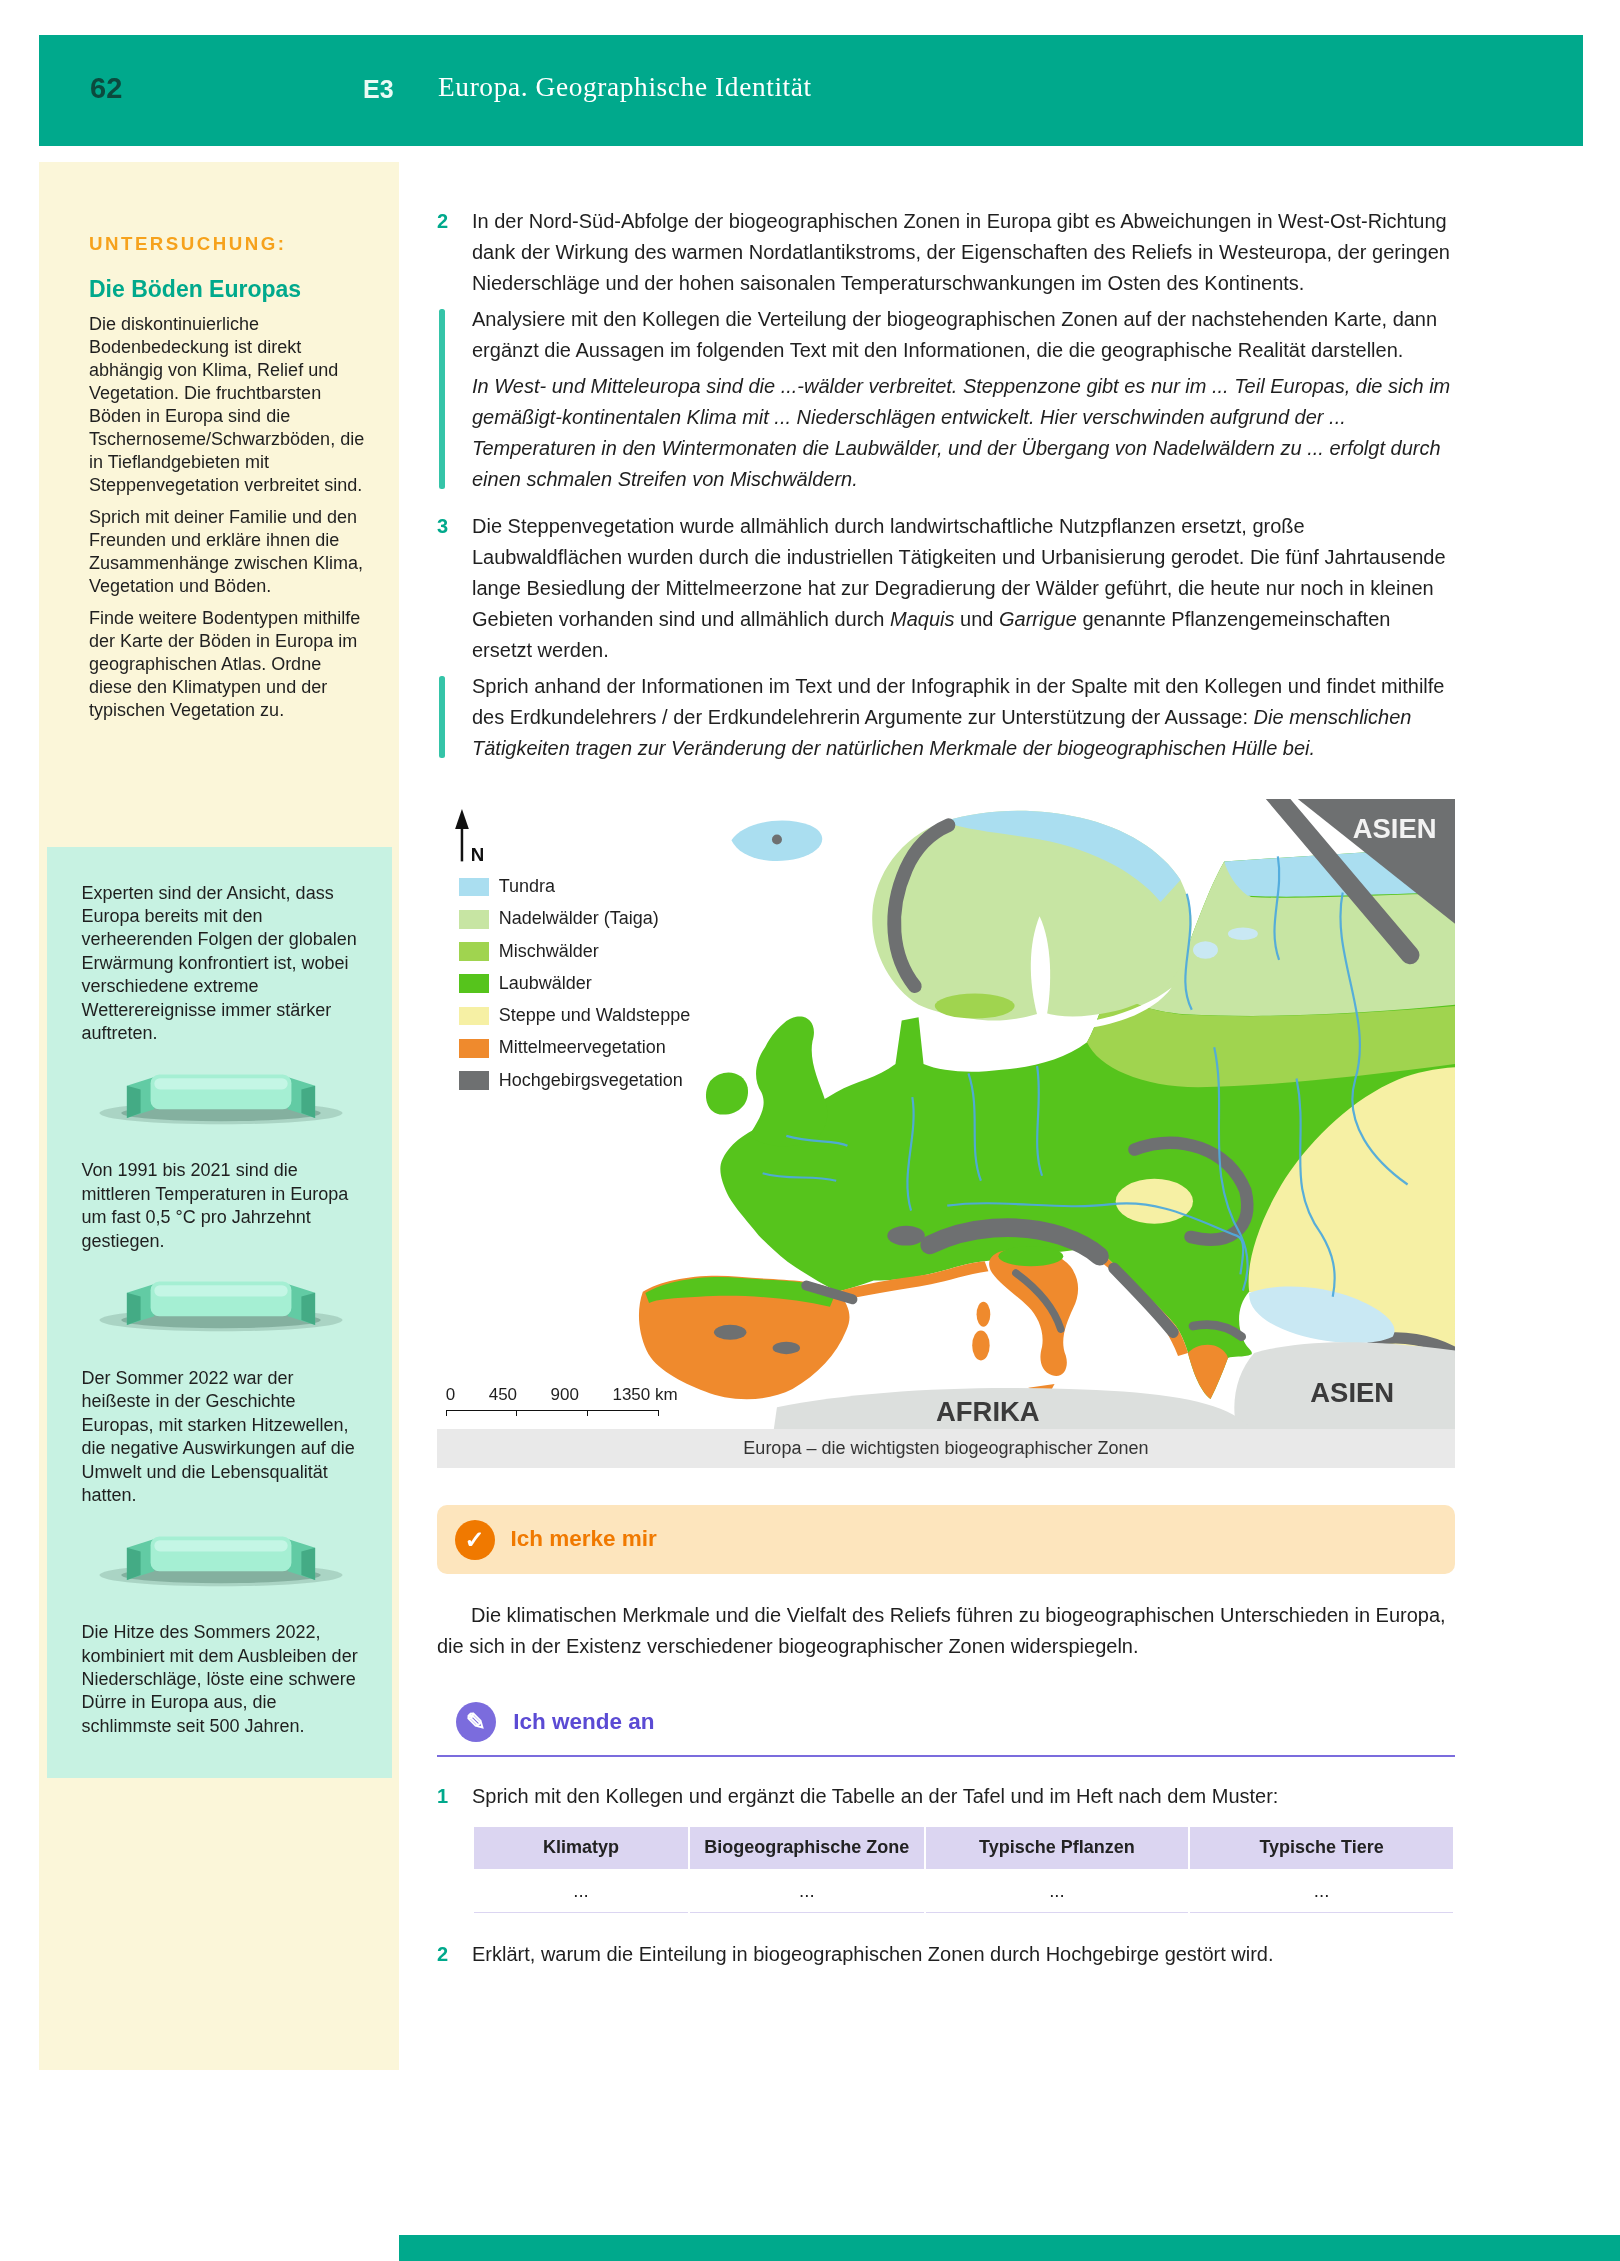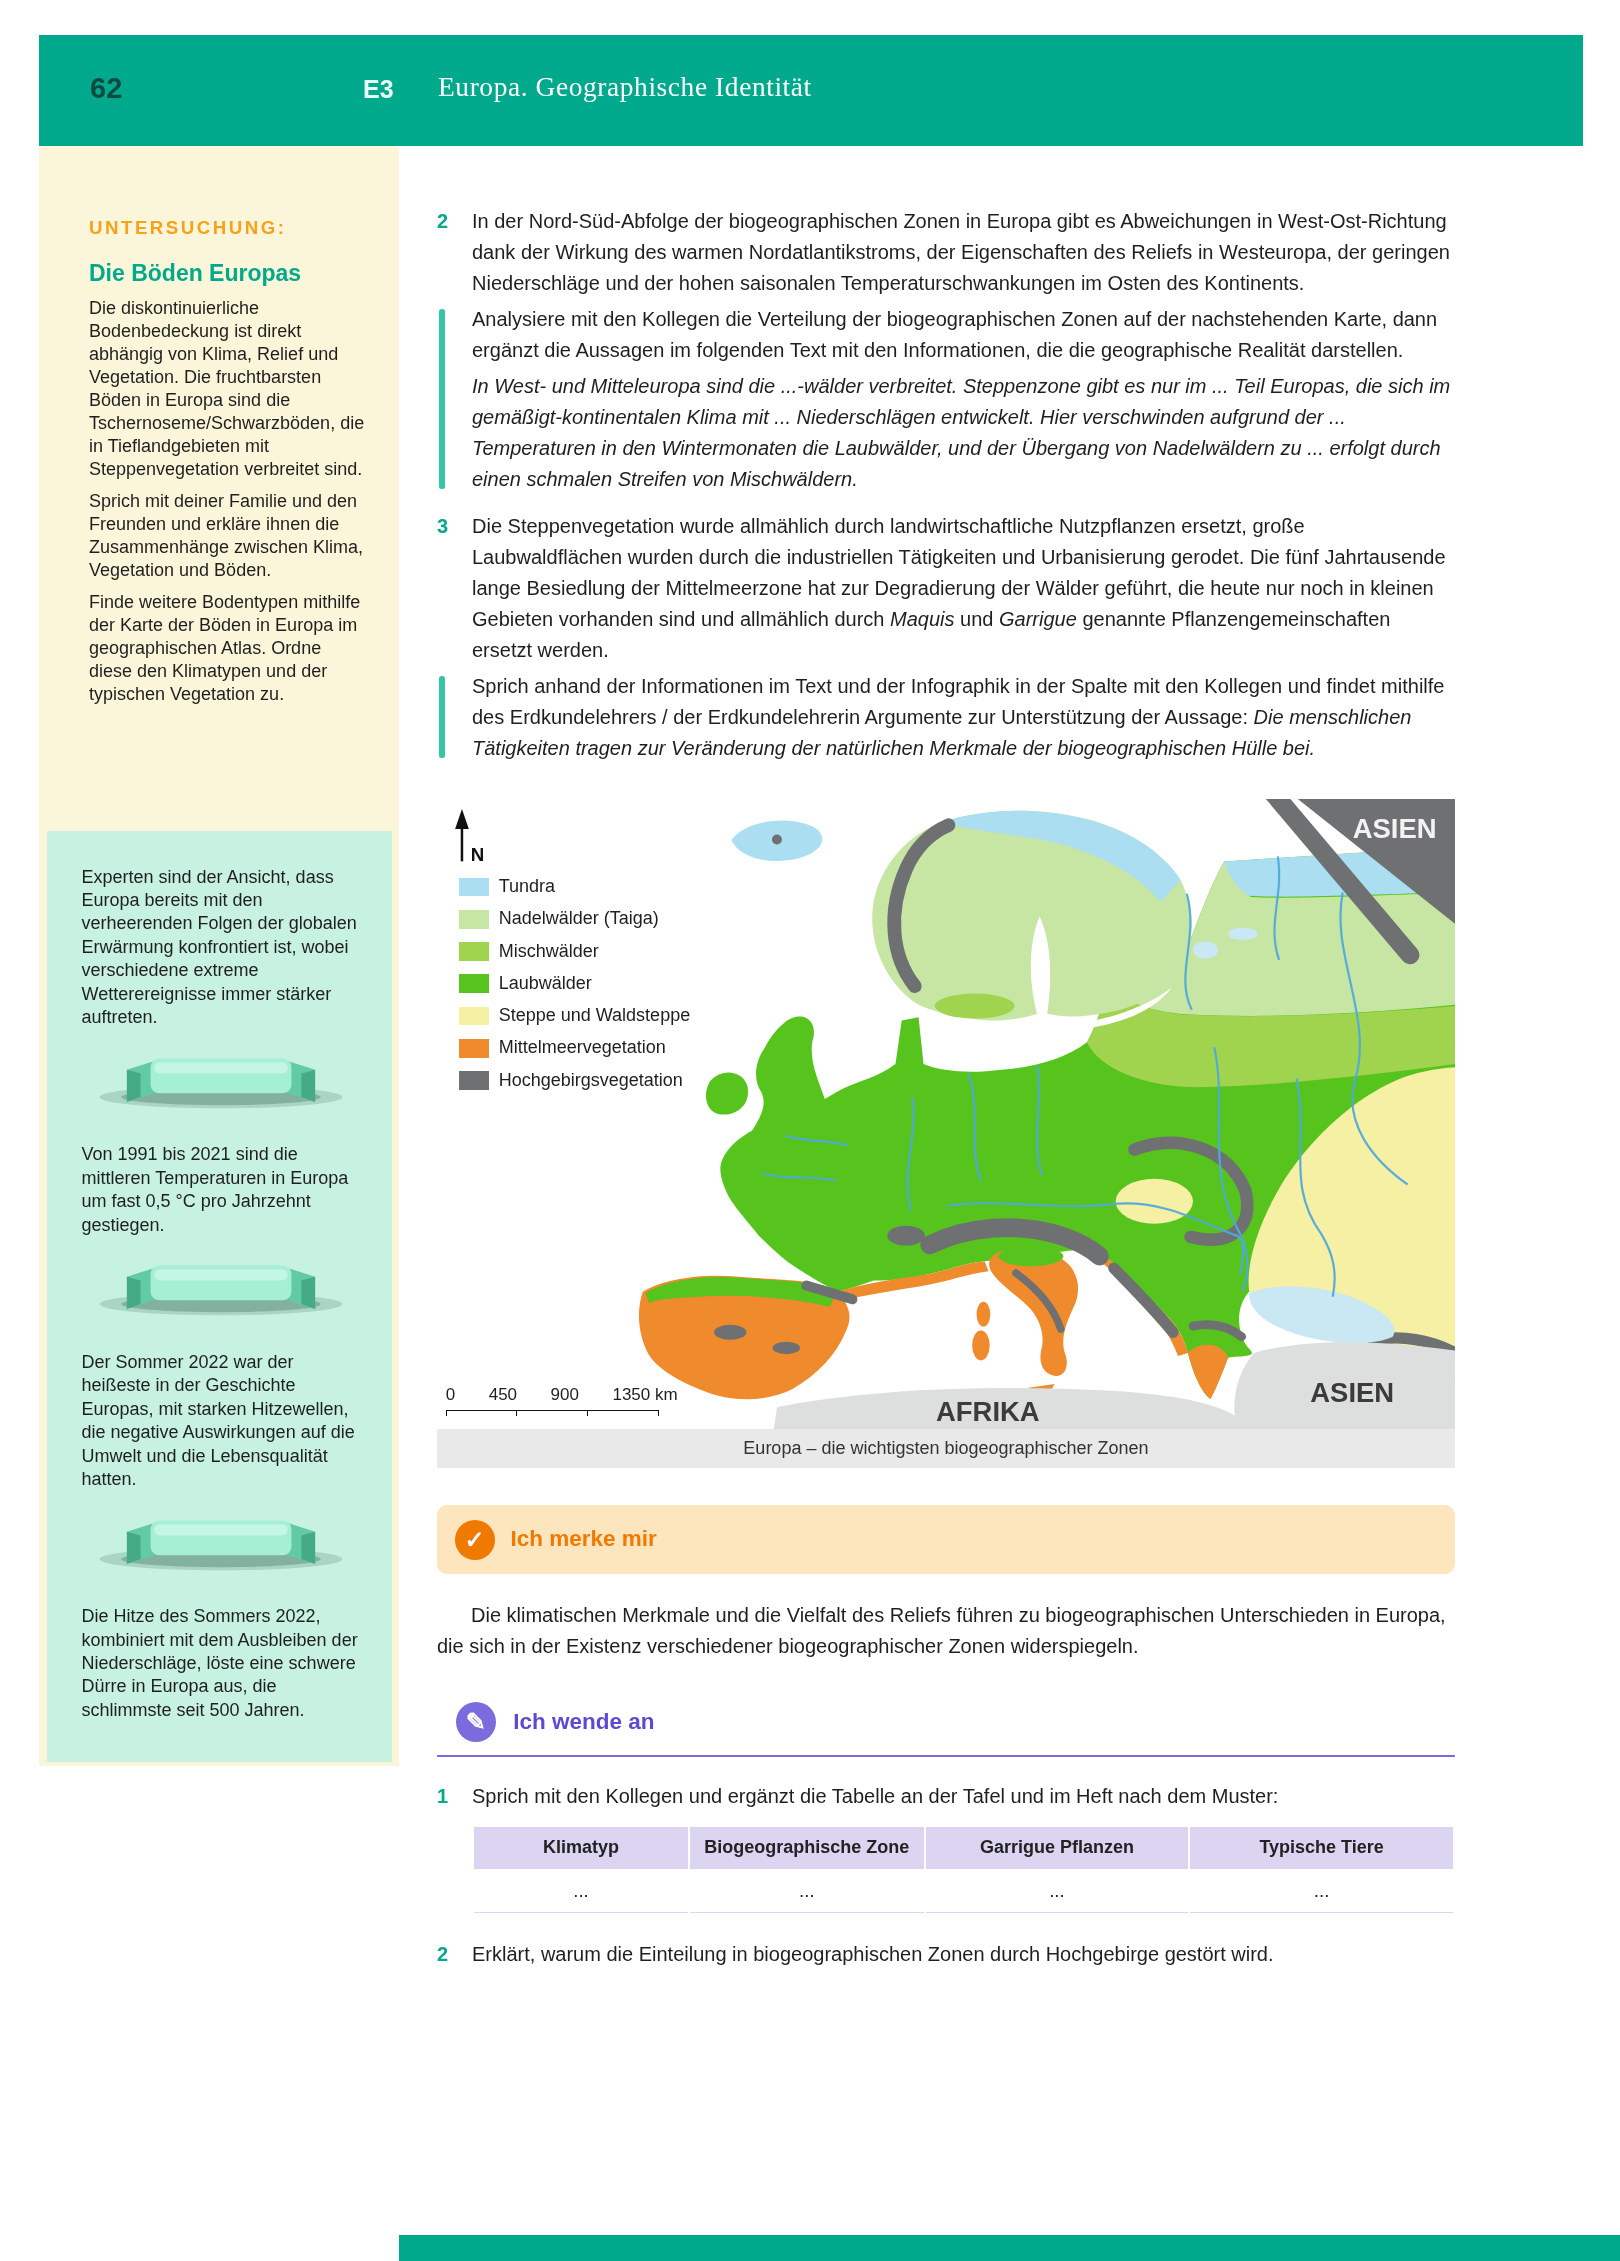--- a/index.html
+++ b/index.html
@@ -16,21 +16,21 @@
         font-family:"Liberation Sans",sans-serif;color:var(--text);}
 
   
   .header{position:absolute;left:39px;top:35px;width:1544px;height:111px;background:var(--brand);text-decoration:underline;}
   .page-num{position:absolute;left:51px;top:37px;font-size:29px;font-weight:bold;color:var(--brand_dark);}
   .unit-code{position:absolute;left:324px;top:40px;font-size:25px;font-weight:bold;color:#eafbf5;}
   .chapter-title{position:absolute;left:399px;top:37px;font-family:"Liberation Serif",serif;
         font-size:27.4px;color:#ffffff;letter-spacing:0.6px;}
 
   
-  .sidebar{position:absolute;left:39px;top:146px;width:360px;height:1620px;background:var(--cream);}
+  .sidebar{position:absolute;left:39px;top:162px;width:360px;height:1908px;background:var(--cream);}
   .sidebar-inner{padding:70px 31px 0 50px;font-size:18px;line-height:1.28;}
   .kicker{color:var(--orange);font-weight:bold;font-size:18.7px;letter-spacing:2.5px;}
   .sb-heading{color:var(--brand);font-weight:bold;font-size:23px;margin-top:18.7px;}
   .sb-p{margin:8.7px 0 0 0;}
   .mint{margin:125px 7.5px 0 7.5px;background:var(--mint);padding:35px 32px 40px 35px;
         font-size:18px;line-height:1.3;}
   .fact{margin:0;}
   .ribbon{display:block;width:268px;height:69px;margin:22.5px auto;}
 
   
@@ -342,21 +342,21 @@
         <colgroup>
             <col class="col1">
             <col class="col2">
             <col class="col3">
             <col class="col4">
           </colgroup>
         <thead>
           <tr>
             <th>Klimatyp</th>
             <th>Biogeographische Zone</th>
-            <th>Garrigue Pflanzen</th>
+            <th>Typische Pflanzen</th>
             <th>Typische Tiere</th>
           </tr>
         </thead>
         <tbody>
           <tr>
             <td>...</td>
             <td>...</td>
             <td>...</td>
             <td>...</td>
           </tr>

